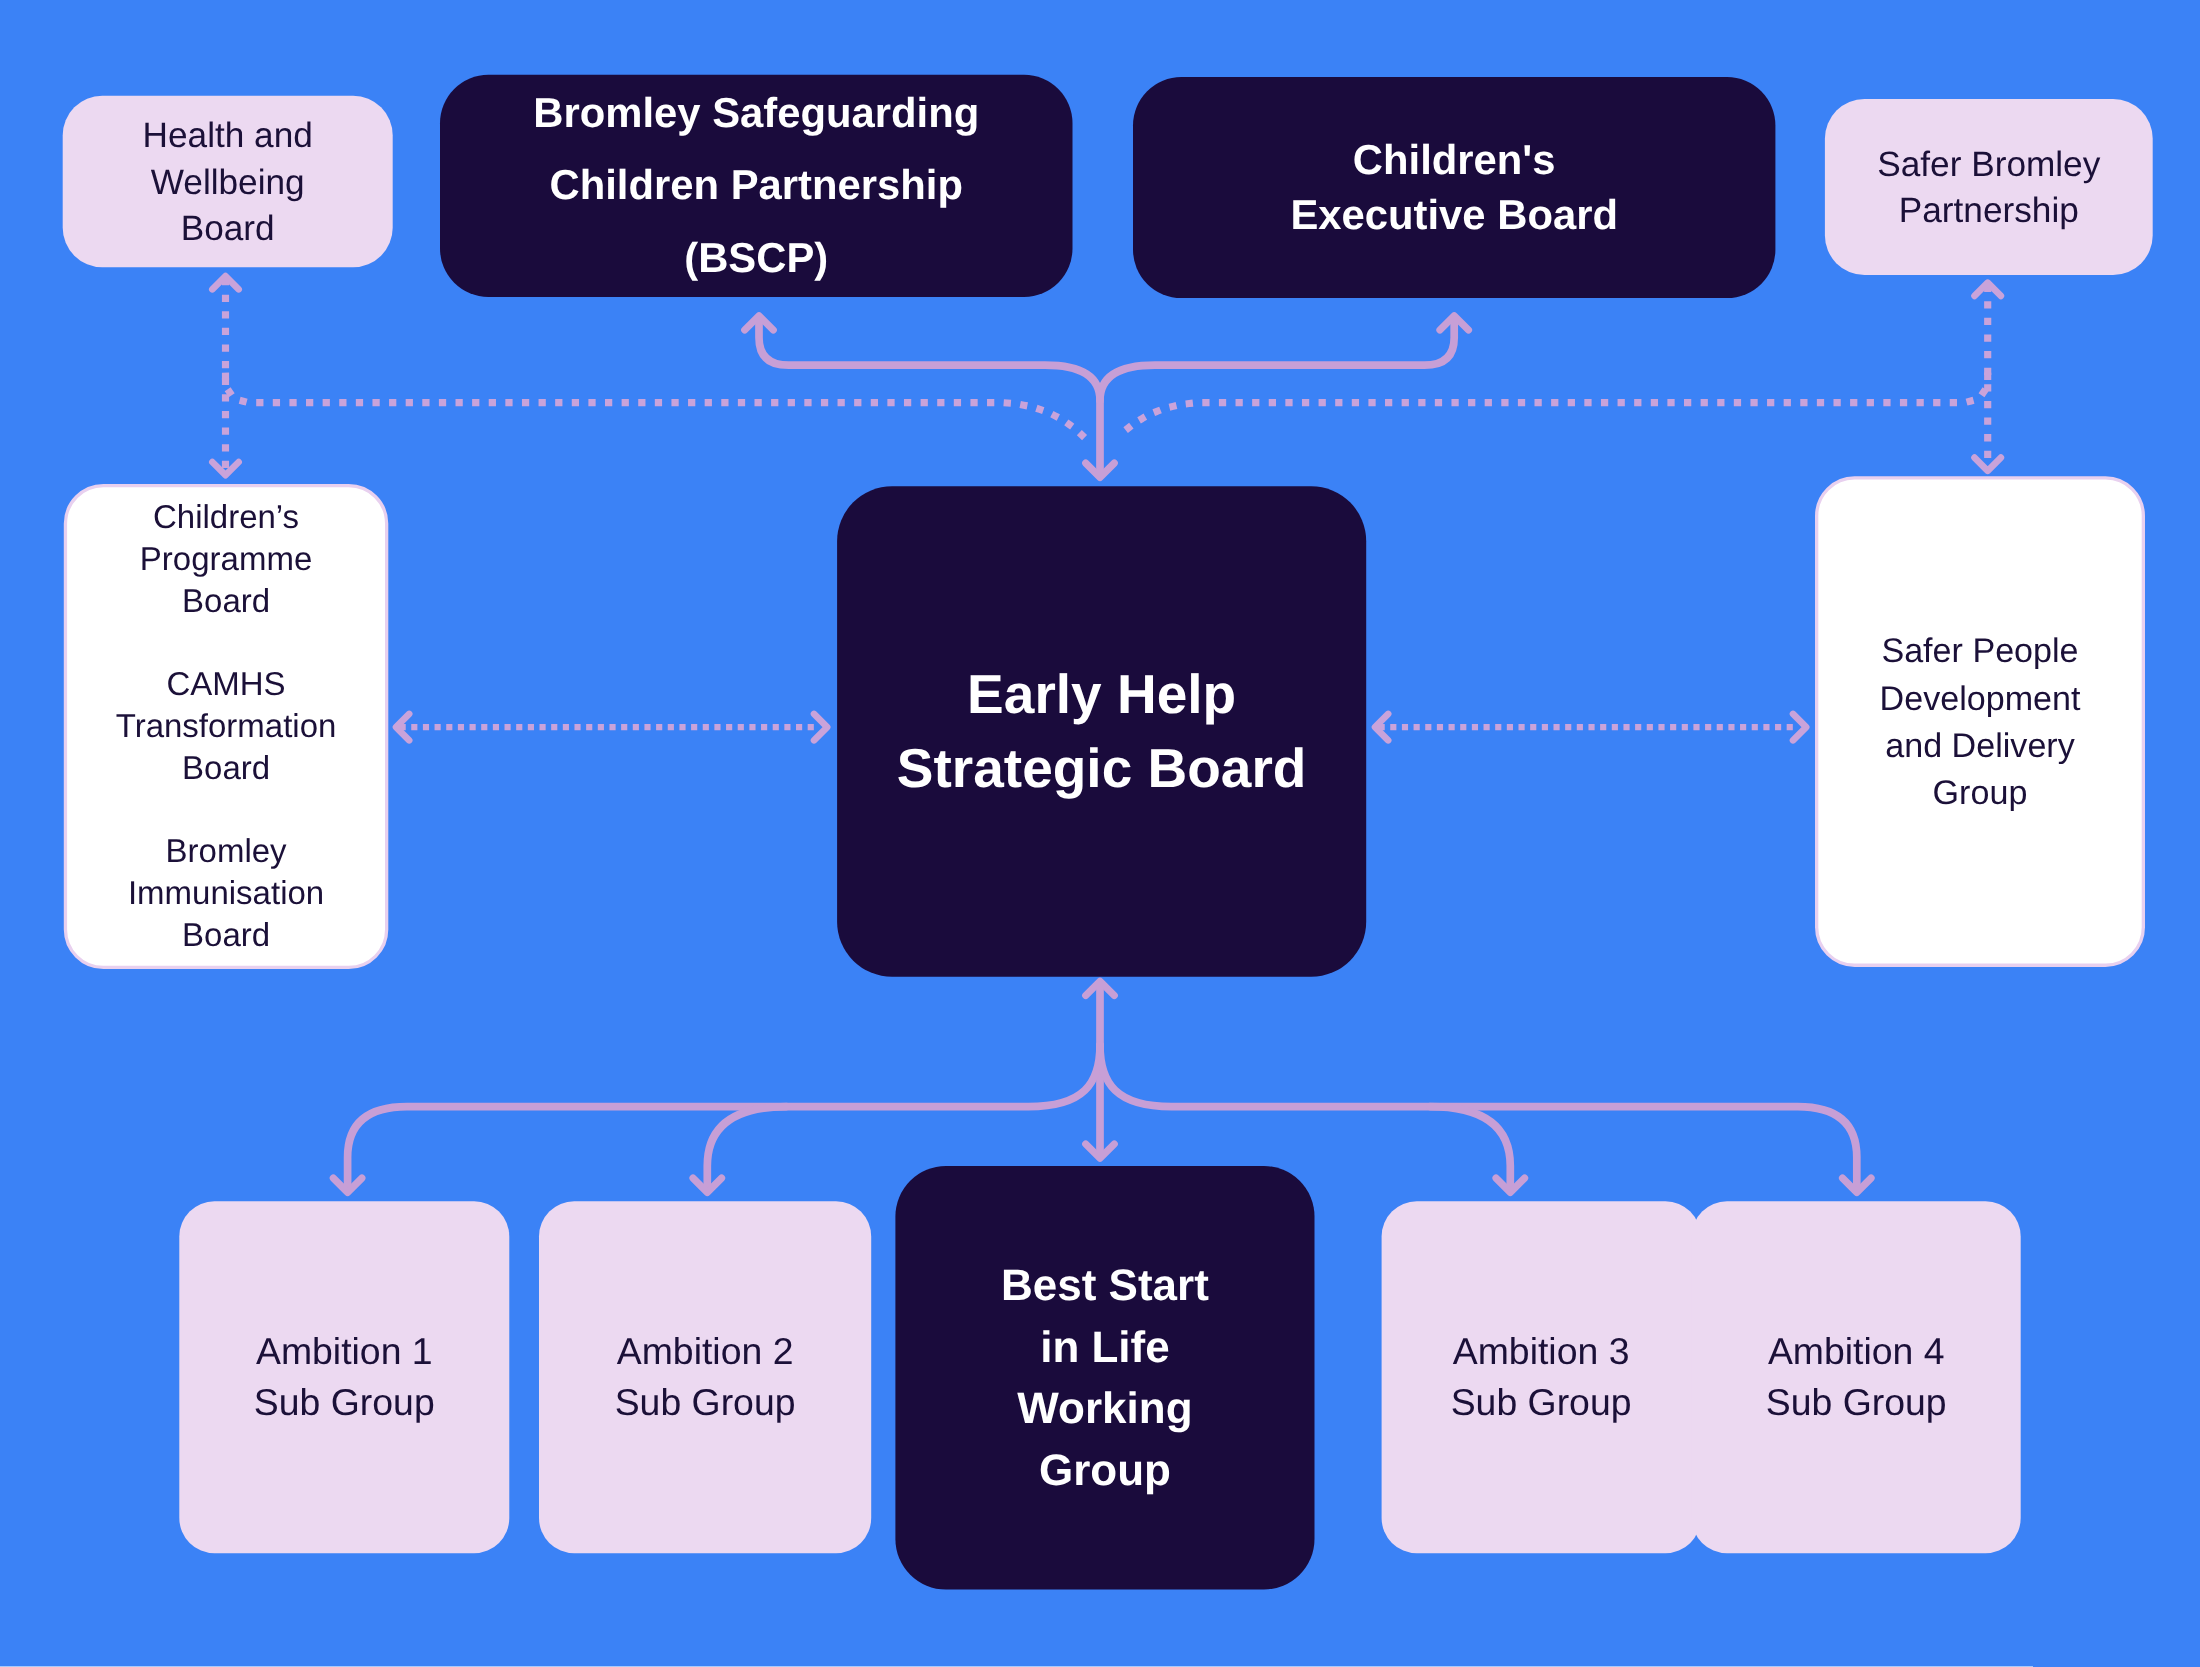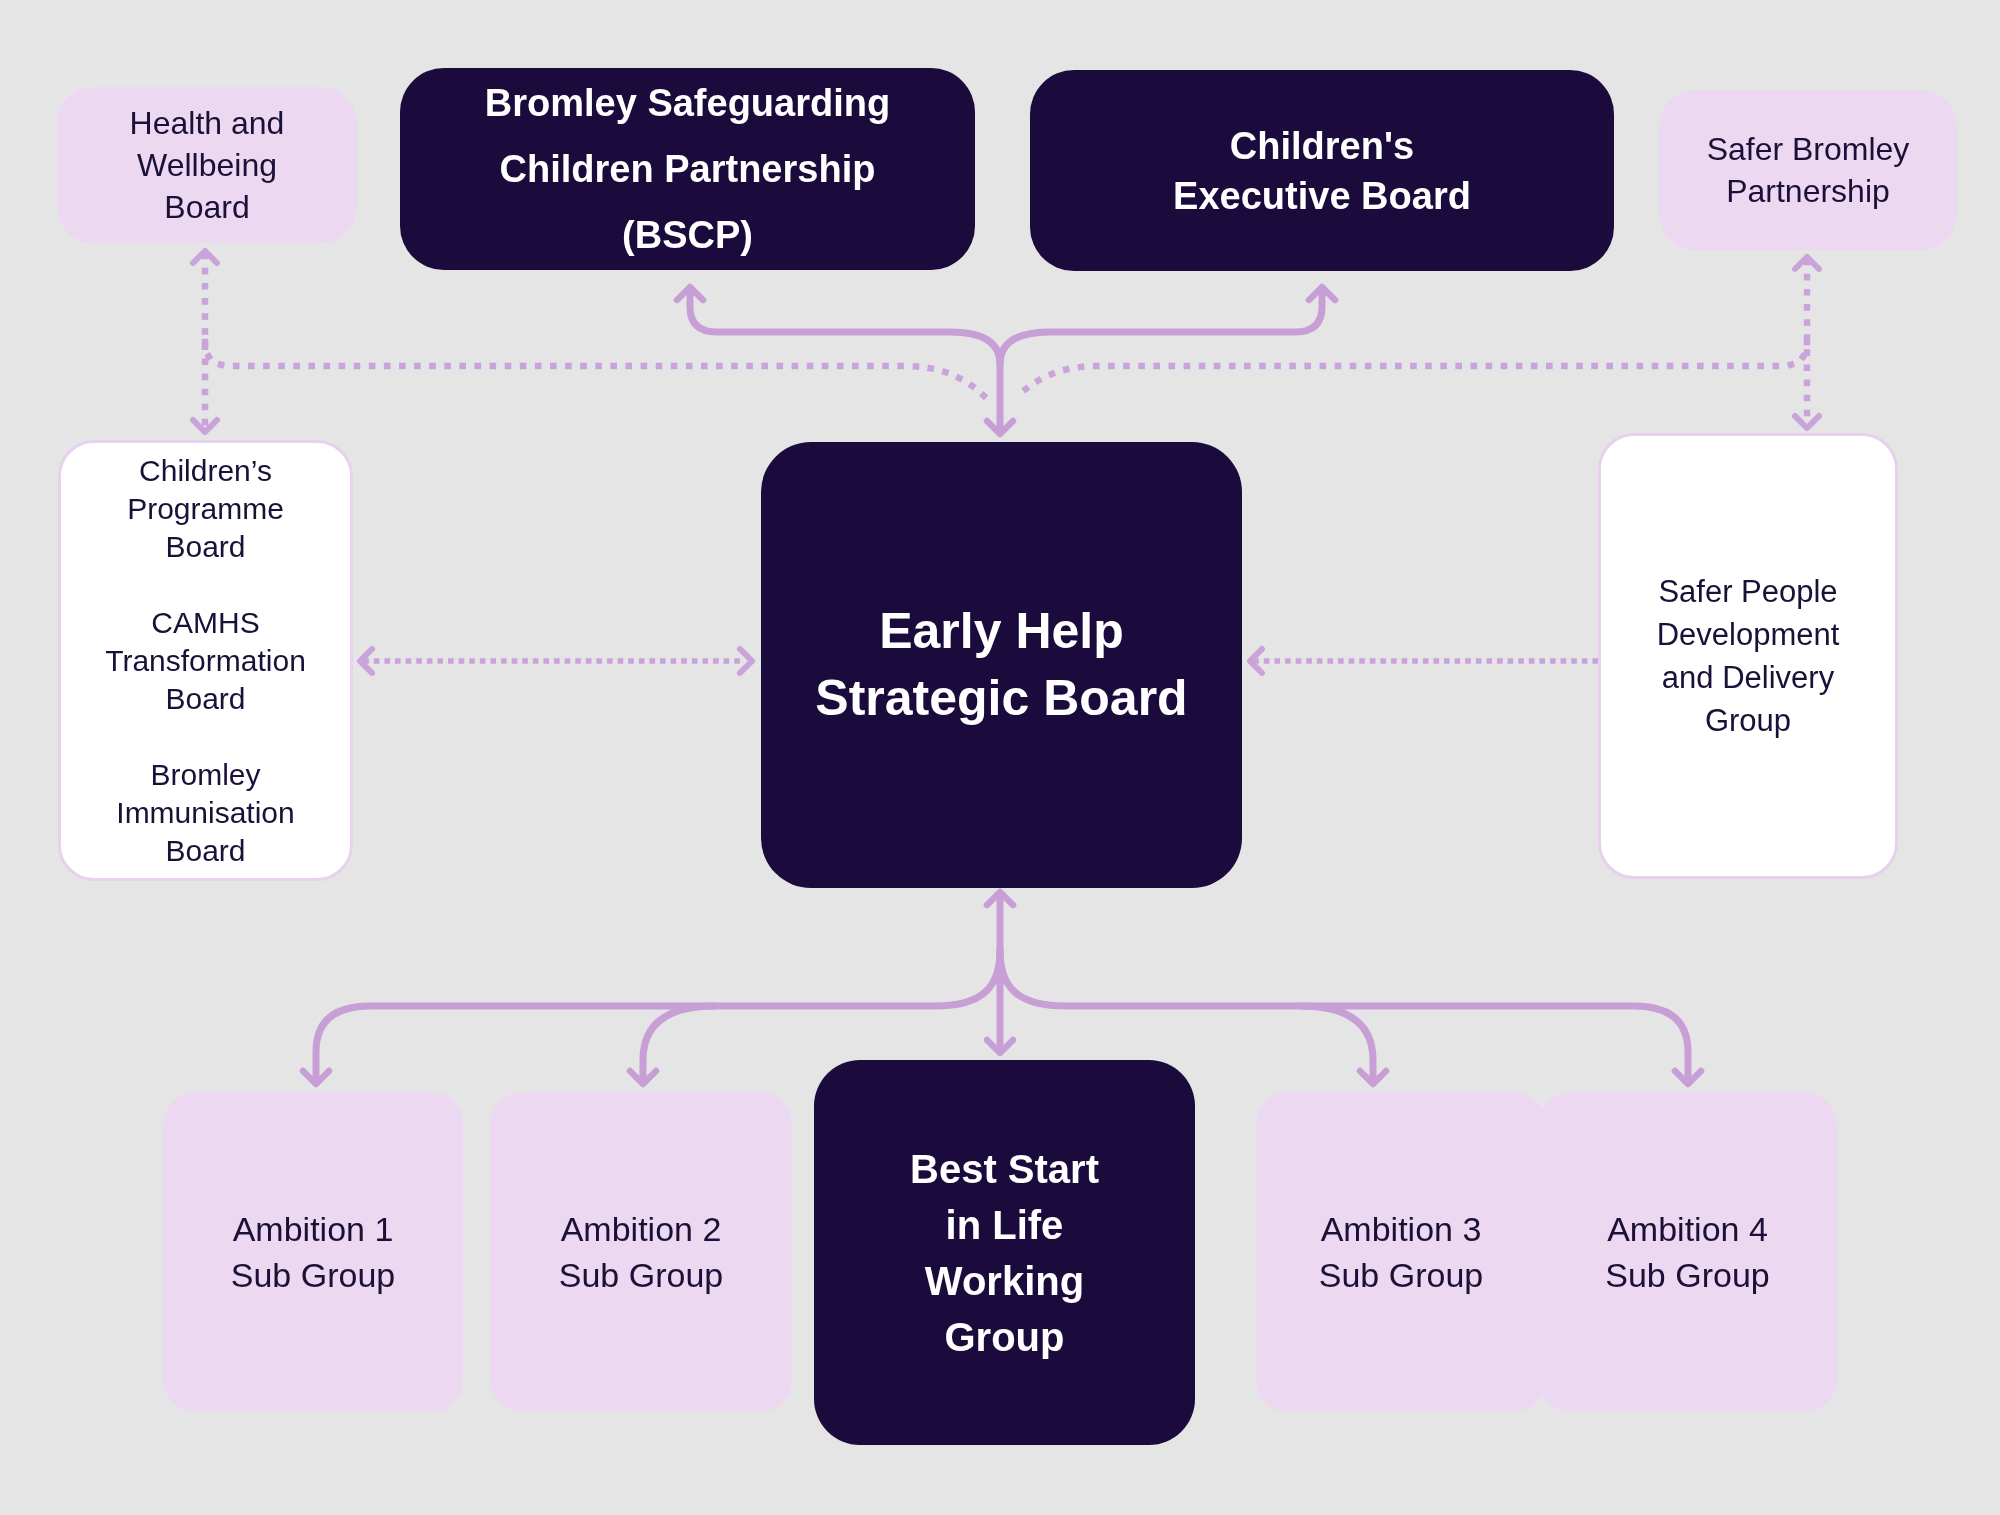--- a/index.html
+++ b/index.html
@@ -4,21 +4,21 @@
 <style>
   html, body {
     margin: 0;
     padding: 0;
     background: #ffffff;
   }
   .canvas {
     position: relative;
     width: 2000px;
     height: 1515px;
-    background: #e5e5e5;
+    background: #3b82f6;
     font-family: "Liberation Sans", sans-serif;
     overflow: hidden;
   }
   .connectors {
     position: absolute;
     inset: 0;
     width: 100%;
     height: 100%;
     z-index: 0;
   }
@@ -42,21 +42,21 @@
   }
 
   
   #hwb   { left: 57px;   top: 87px;   width: 300px; height: 156px; font-size: 32px; line-height: 42px; border-radius: 36px; }
   #bscp  { left: 400px;  top: 68px;   width: 575px; height: 202px; font-size: 38px; line-height: 66px; }
   #ceb   { left: 1030px; top: 70px;   width: 584px; height: 201px; font-size: 38px; line-height: 50px; }
   #sbp   { left: 1659px; top: 90px;   width: 298px; height: 160px; font-size: 32px; line-height: 42px; border-radius: 36px; }
 
   #leftgroup { left: 58px;   top: 440px; width: 295px; height: 441px; font-size: 30px; line-height: 38px; }
   #ehsb      { left: 761px;  top: 442px; width: 481px; height: 446px; font-size: 50px; line-height: 67px; border-radius: 50px; }
-  #spddg     { left: 1598px; top: 433px; width: 300px; height: 446px; font-size: 31px; line-height: 43px; }
+  #spddg     { left: 1650px; top: 433px; width: 300px; height: 446px; font-size: 31px; line-height: 43px; }
 
   #a1   { left: 163px;  top: 1092px; width: 300px; height: 320px; font-size: 34px; line-height: 46px; }
   #a2   { left: 490px;  top: 1092px; width: 302px; height: 320px; font-size: 34px; line-height: 46px; }
   #bsil { left: 814px;  top: 1060px; width: 381px; height: 385px; font-size: 40px; line-height: 56px; border-radius: 46px; }
   #a3   { left: 1256px; top: 1092px; width: 290px; height: 320px; font-size: 34px; line-height: 46px; }
   #a4   { left: 1538px; top: 1092px; width: 299px; height: 320px; font-size: 34px; line-height: 46px; }
 
   .solid-line {
     fill: none;
     stroke: #c79fd6;

